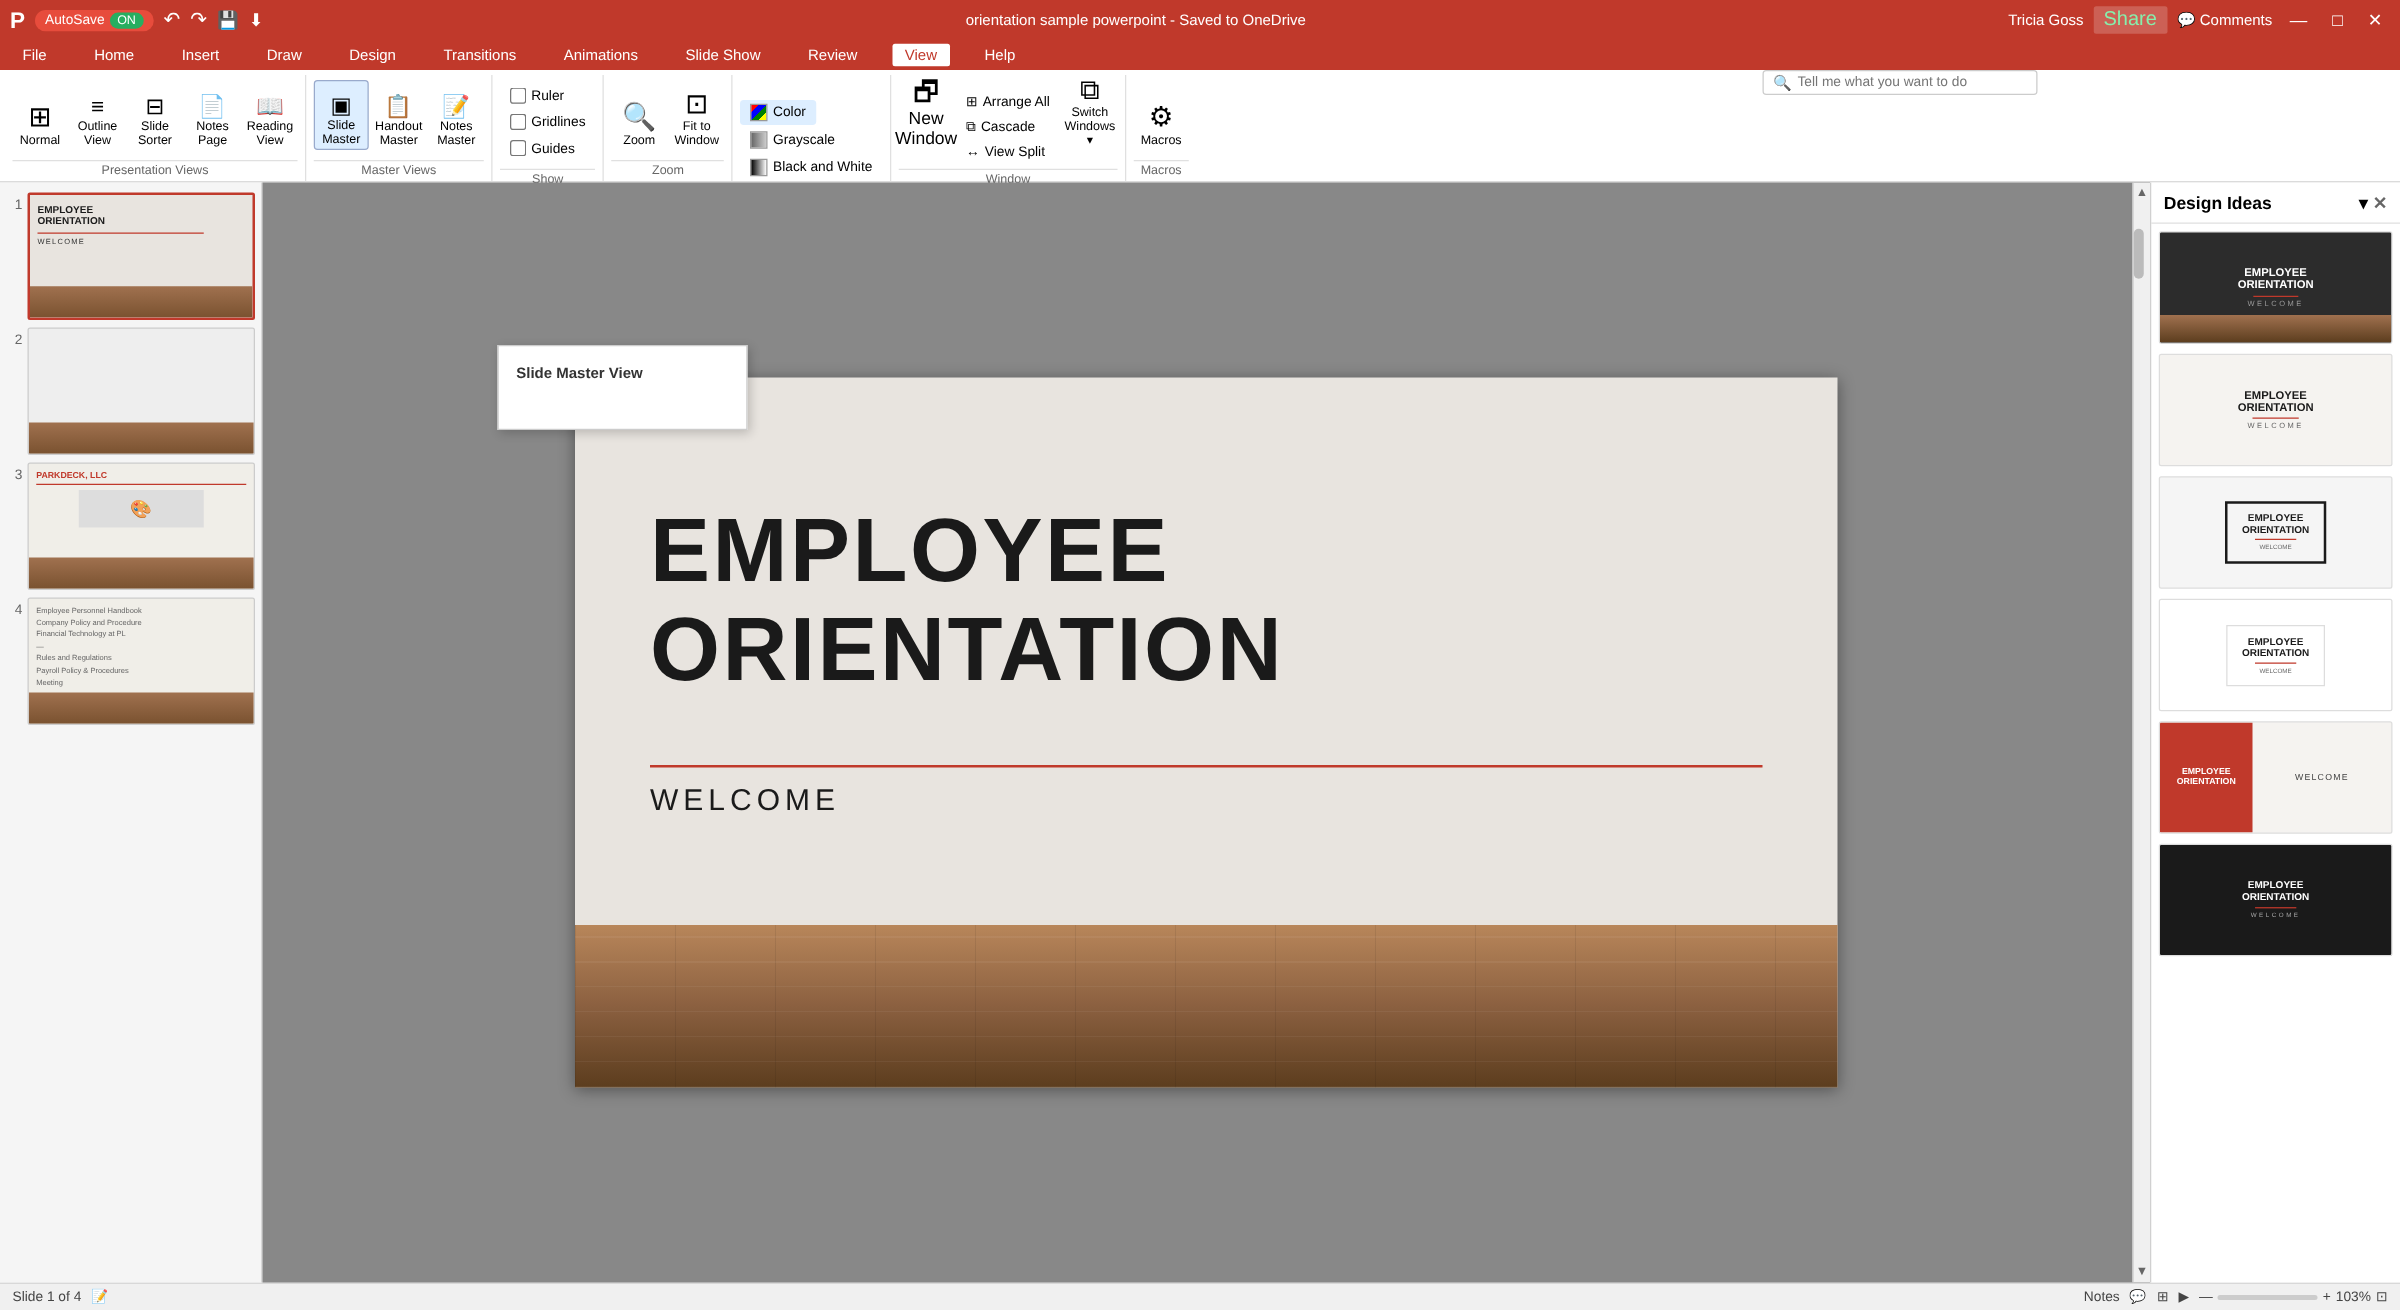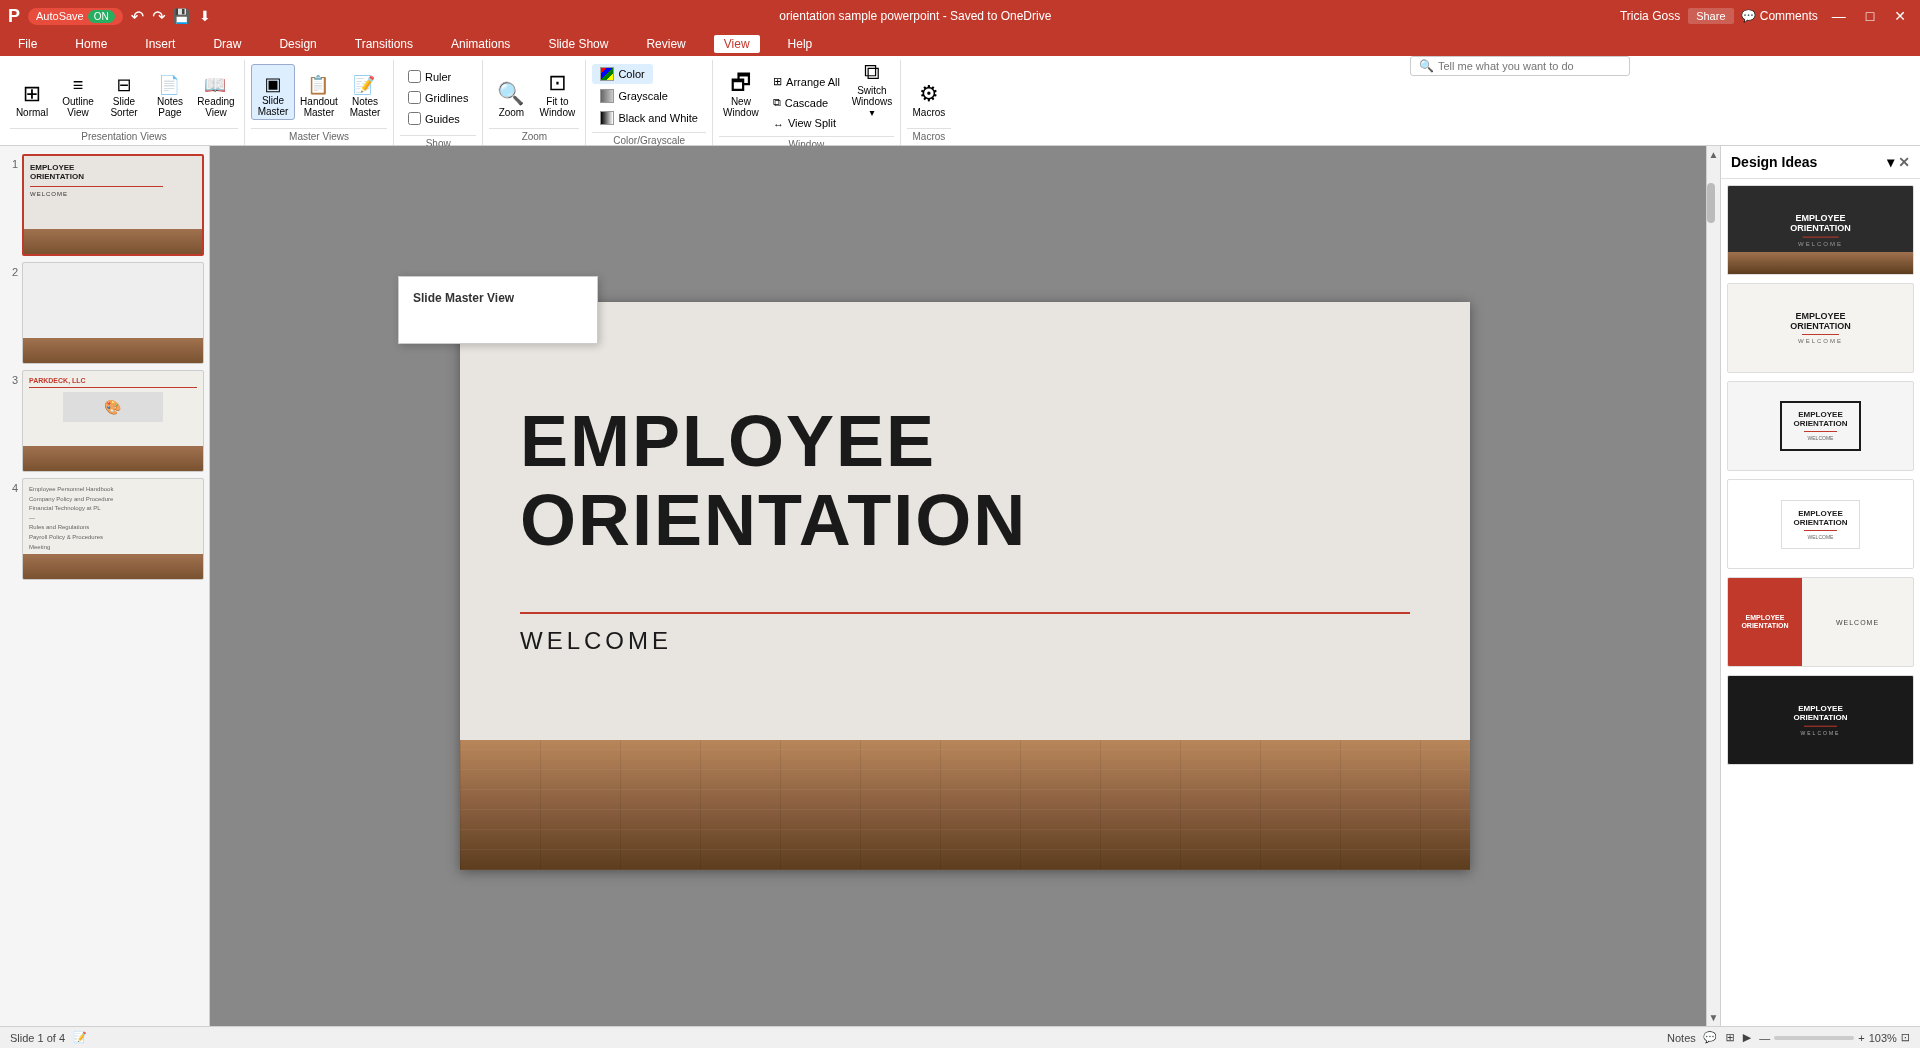--- a/index.html
+++ b/index.html
@@ -222,21 +222,21 @@
     <span style="color:white; cursor:pointer; font-size:16px;">↶</span>
     <span style="color:white; cursor:pointer; font-size:16px;">↷</span>
     <span style="color:white; cursor:pointer; font-size:14px;">💾</span>
     <span style="color:white; cursor:pointer; font-size:14px;">⬇</span>
   </div>
   <div class="center">
     <span>orientation sample powerpoint - Saved to OneDrive</span>
   </div>
   <div class="right">
     <span style="color:white; font-size:12px;">Tricia Goss</span>
-    <span style="background:rgba(255,255,255,0.2); color:#ffffff; padding:2px 8px; border-radius:2px; cursor:pointer; font-size:11px;text-align:right;">Share</span>
+    <span style="background:rgba(255,255,255,0.2); color:#86efac; padding:2px 8px; border-radius:2px; cursor:pointer; font-size:16px;text-align:right;">Share</span>
     <span style="color:white; cursor:pointer; font-size:12px;">💬 Comments</span>
     <span class="title-btn">—</span>
     <span class="title-btn">□</span>
     <span class="title-btn">✕</span>
   </div>
 </div>
 
 <div id="menubar">
   <span class="menu-item">File</span>
   <span class="menu-item">Home</span>
@@ -327,42 +327,42 @@
       </div>
       <div class="ribbon-btn">
         <div class="icon" style="font-size:22px;">⊡</div>
         <div style="font-size:10px; text-align:center; line-height:1.1;">Fit to<br>Window</div>
       </div>
     </div>
     <div class="ribbon-group-label">Zoom</div>
   </div>
 
   <div class="ribbon-group">
-    <div class="ribbon-group-content" style="flex-direction:column; justify-content:center; gap:2px;">
+    <div class="ribbon-group-content" style="flex-direction:column; justify-content:center; gap:2px;margin-top:16px;">
       <div class="color-btn active">
         <div style="width:14px; height:14px; background: linear-gradient(135deg, red 25%, blue 25%, blue 50%, green 50%, green 75%, yellow 75%); border:1px solid #999;"></div>
         <span>Color</span>
       </div>
       <div class="color-btn">
         <div style="width:14px; height:14px; background: linear-gradient(to right, #666, #ccc); border:1px solid #999;"></div>
         <span>Grayscale</span>
       </div>
       <div class="color-btn">
         <div style="width:14px; height:14px; background: linear-gradient(to right, black, white); border:1px solid #999;"></div>
         <span>Black and White</span>
       </div>
     </div>
     <div class="ribbon-group-label">Color/Grayscale</div>
   </div>
 
   <div class="ribbon-group">
     <div class="ribbon-group-content">
       <div class="ribbon-btn">
         <div class="icon" style="font-size:22px;">🗗</div>
-        <div style="font-size:10px; text-align:center; line-height:1.1;">New<br>Window</div>
+        <div style="font-size:14px; text-align:center; line-height:1.1;">New<br>Window</div>
       </div>
       <div class="ribbon-col" style="justify-content:center; padding-top:8px; gap:2px;">
         <div class="ribbon-btn-small">
           <span>⊞</span>
           <span>Arrange All</span>
         </div>
         <div class="ribbon-btn-small">
           <span>⧉</span>
           <span>Cascade</span>
         </div>

